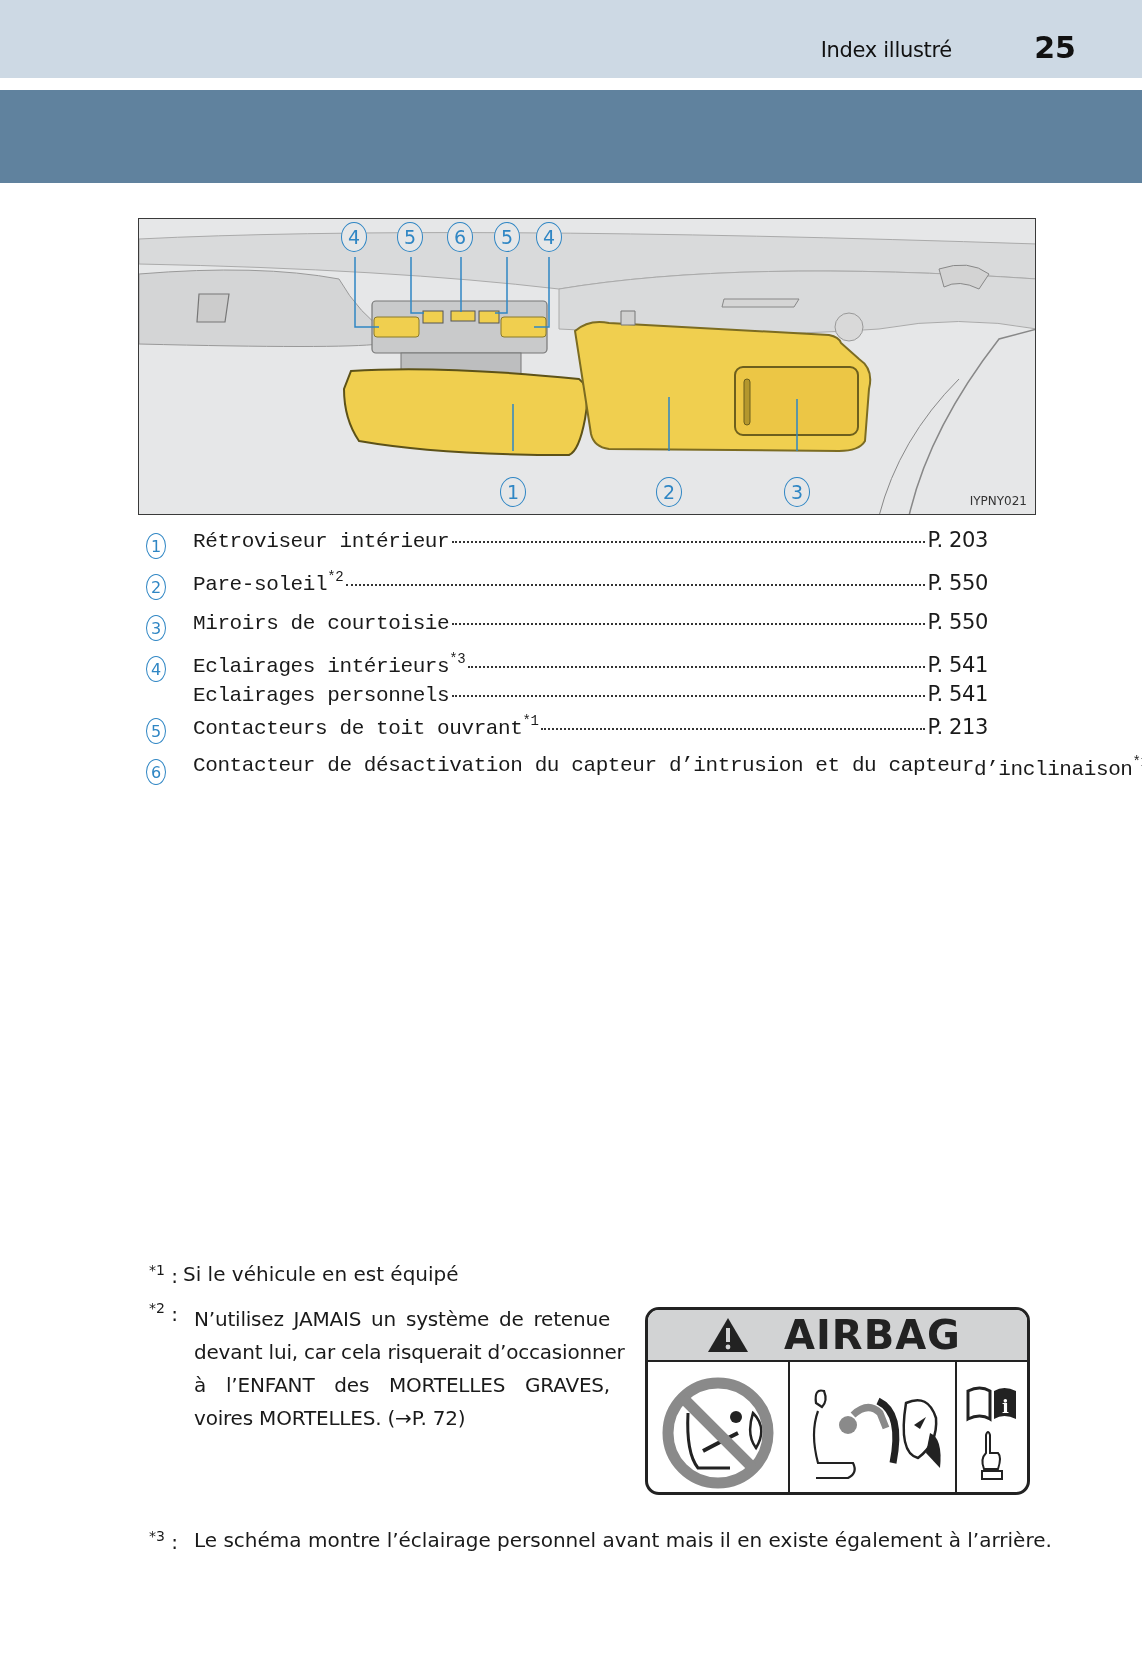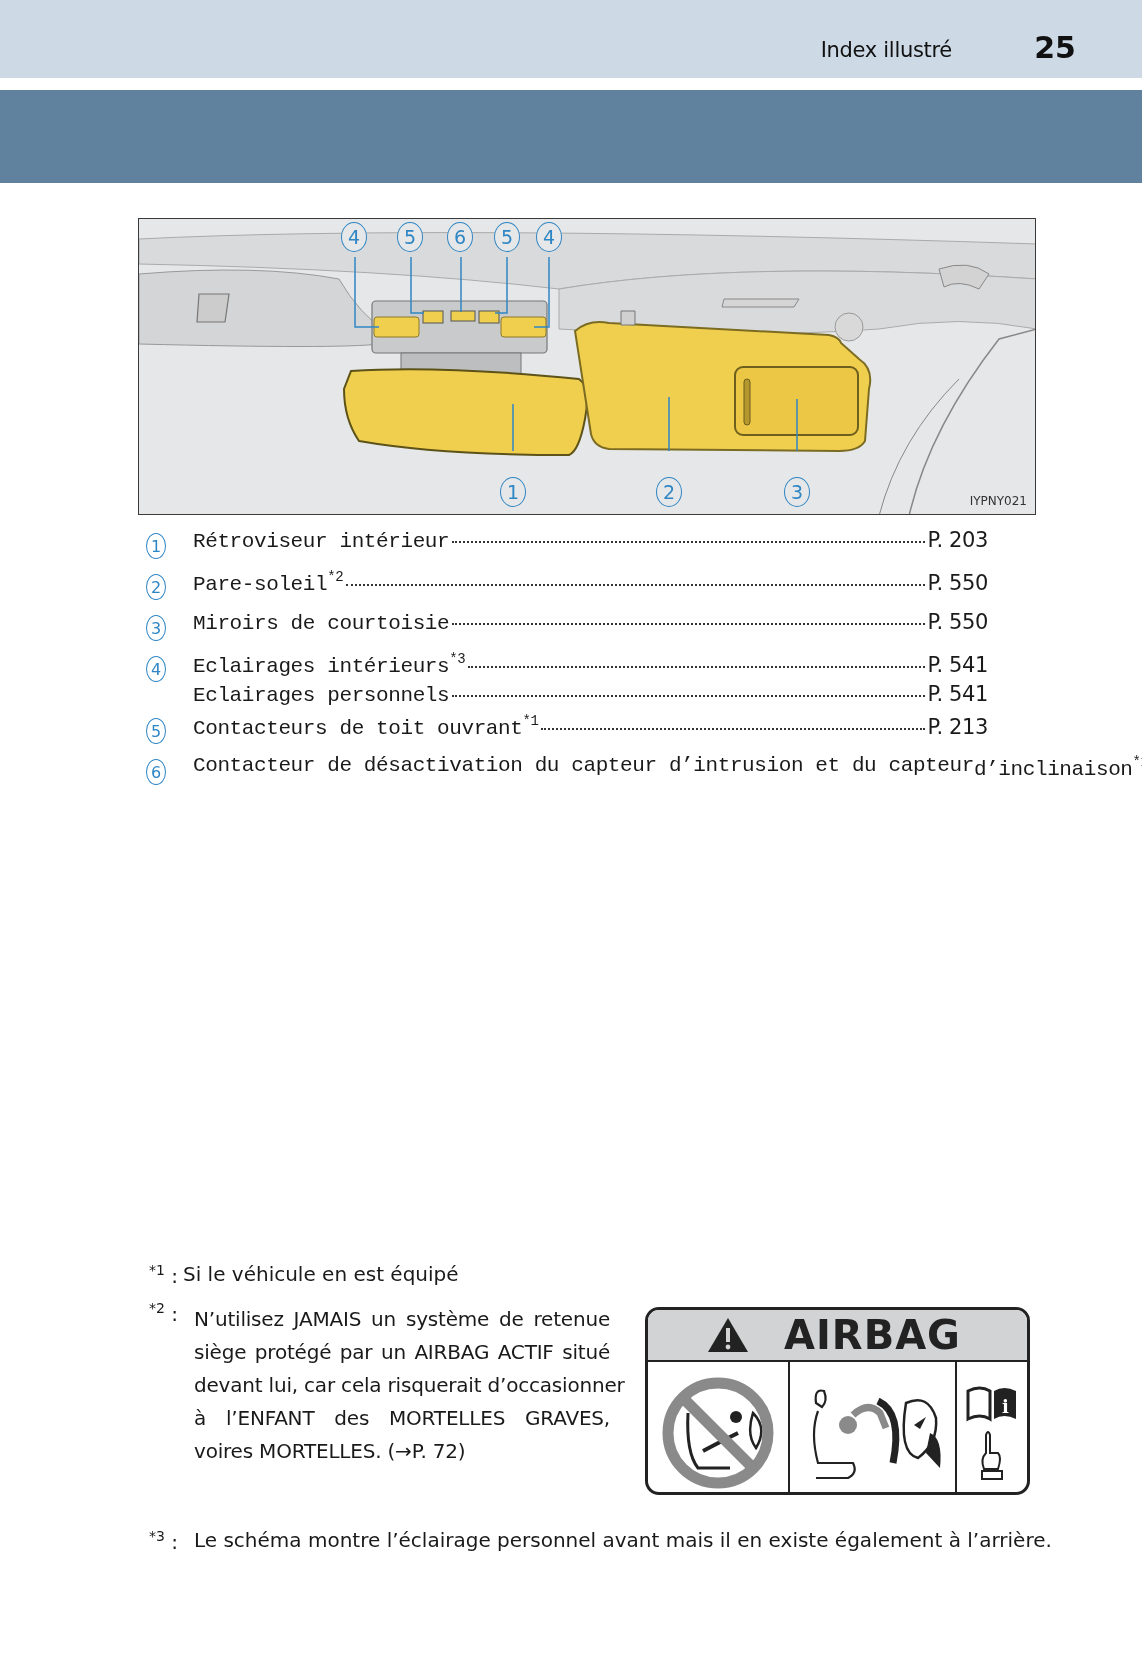--- a/index.html
+++ b/index.html
@@ -169,21 +169,20 @@
 
 <div class="fn" style="left:148px;top:1262px;font-size:20px;">
   <span class="fn-mark"><sup>*1</sup> :</span>
   <span class="fn-text">Si le véhicule en est équipé</span>
 </div>
 <div class="fn" style="left:148px;top:1300px;font-size:20px;">
   <span class="fn-mark"><sup>*2</sup> :</span>
 </div>
 <div class="fn2-body">
   <span class="l">N’utilisez JAMAIS un système de retenue</span>
-  <span class="l">siège protégé par un AIRBAG ACTIF situé</span>
   <span class="l">devant lui, car cela risquerait d’occasionner</span>
   <span class="l">à l’ENFANT des MORTELLES GRAVES,</span>
   <span class="l last">voires MORTELLES. (→P. 72)</span>
 </div>
 <div class="fn" style="left:148px;top:1528px;font-size:20px;">
   <span class="fn-mark"><sup>*3</sup> :</span>
   <span class="fn-text" style="left:46px;">Le schéma montre l’éclairage personnel avant mais il en existe également à l’arrière.</span>
 </div>
 
 <div class="airbag-label">

